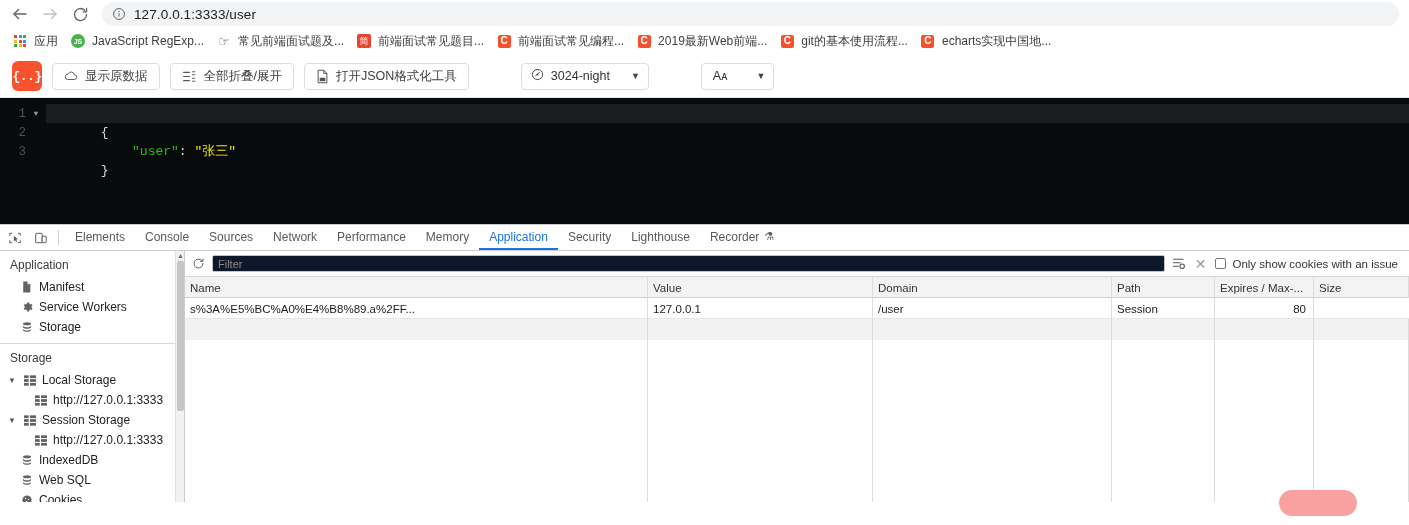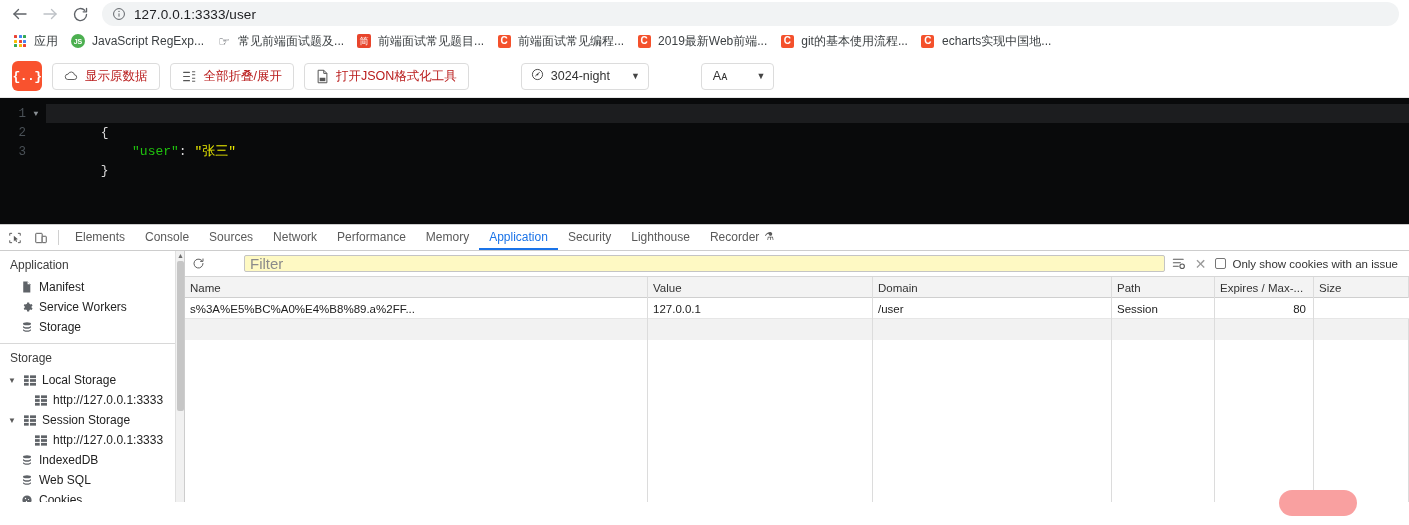--- a/index.html
+++ b/index.html
@@ -113,21 +113,21 @@
   }
   .tb-btn {
     height: 27px;
     border: 1px solid #dcdcdc;
     border-radius: 4px;
     background: #fff;
     display: flex; align-items: center;
     gap: 7px;
     padding: 0 11px;
     font-size: 12.5px;
-    color: #b91c1c;
+    color: #404040;
     white-space: nowrap;
     flex: 0 0 auto;
   }
   .tb-btn .ico { display:flex; align-items:center; color:#555; }
   .tb-select {
     height: 27px;
     border: 1px solid #dcdcdc;
     border-radius: 4px;
     background: #fff;
     display: flex; align-items: center;
@@ -261,27 +261,26 @@
     padding: 0 7px;
     border-bottom: 1px solid #d6d6d6;
     background: #fff;
   }
   .ck-refresh { color:#5a5a5a; display:flex; align-items:center; }
   .ck-filter {
     flex: 1 1 auto;
     height: 17px;
     border: 1px solid #c4c4c4;
     border-radius: 2px;
-    background: #fef9c3;
+    background: #0f172a;
     display: flex; align-items: center;
     padding: 0 5px;
-    font-size: 15px;
+    font-size: 11px;
     color: #8b8b8b;
     min-width: 0;
-    margin-left: 32px;
   }
   .ck-icon { color:#5a5a5a; display:flex; align-items:center; flex:0 0 auto; }
   .ck-clear { color:#9a9a9a; font-size:14px; line-height:1; padding: 0 2px; }
   .ck-checkwrap { display:flex; align-items:center; gap:6px; font-size:11.5px; color:#333; white-space:nowrap; padding-right:4px; }
   .ck-check { width:11px; height:11px; border:1px solid #767676; border-radius:2px; background:#fff; flex:0 0 auto; }
 
   .ck-table { flex:1 1 auto; display:flex; flex-direction:column; min-height:0; overflow:hidden; }
   .ck-row {
     display: grid;
     grid-template-columns: 463px 225px 239px 103px 99px 1fr;

